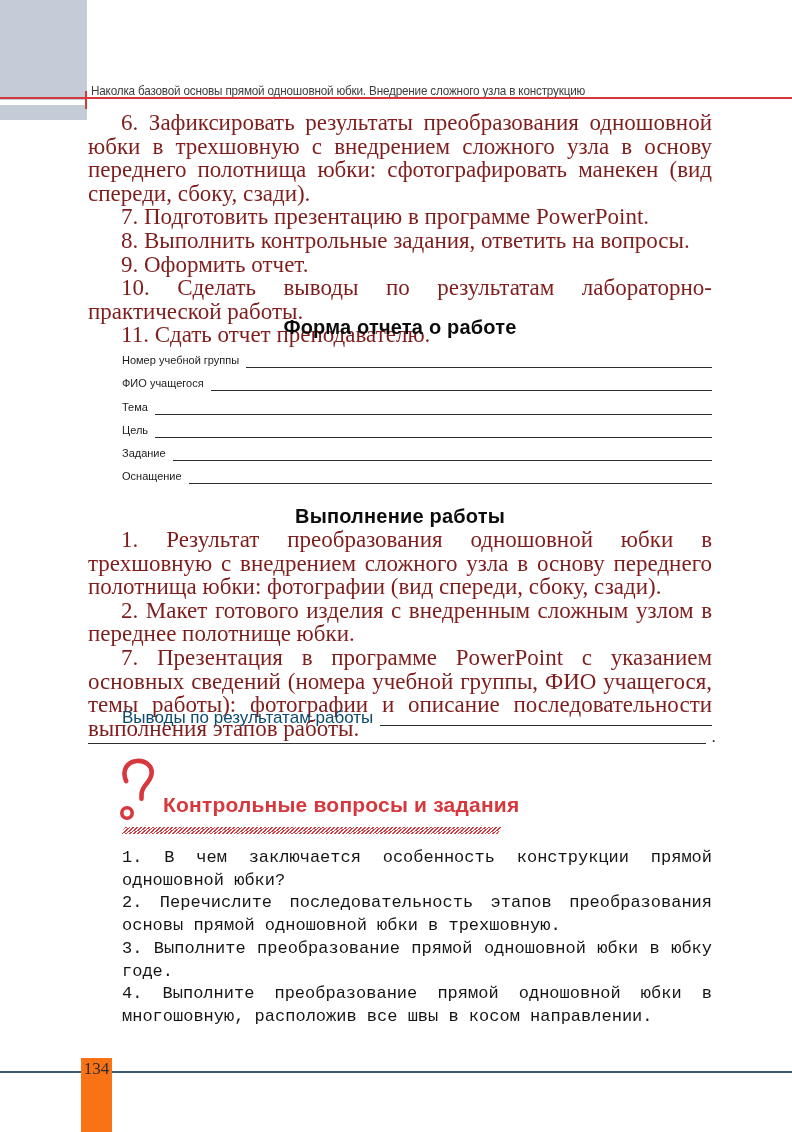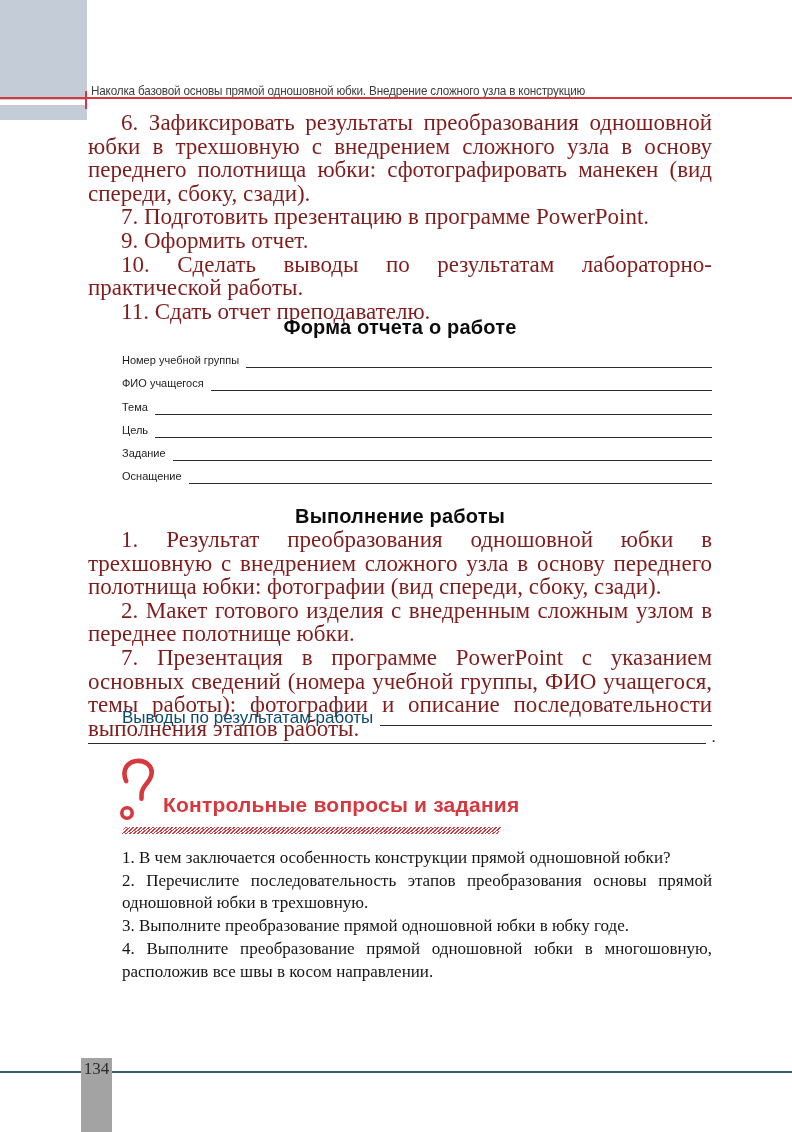--- a/index.html
+++ b/index.html
@@ -66,49 +66,50 @@
     font-family:"Liberation Sans", sans-serif; font-weight:bold;
     font-size:21px; color:#d7383d; letter-spacing:0.2px; white-space:nowrap;
   }
   .q-stripe {
     position:absolute; left:123px; top:827px; width:377px; height:6.5px;
     background:repeating-linear-gradient(115deg, #d7383d 0 1.7px, #ffffff 1.7px 3.5px);
     transform:skewX(-35deg);
   }
   .questions { position:absolute; left:122px; top:847px; width:590px; }
   p.q-par {
-    margin:0; font-family:Liberation Serif, serif; font-size:17px;
+    margin:0; font-family:Liberation Mono, monospace; font-size:17px;
     line-height:22.7px; text-align:justify; color:#151515;
   }
 
   
   .foot-rule { position:absolute; left:0; top:1071px; width:792px; height:2.4px; background:#3b5a75; }
   .page-number-box {
     position:absolute; left:81px; top:1058px; width:31px; height:74px;
-    background:#a3a3a3; text-align:center; z-index:2;
+    background:#f97316; text-align:center; z-index:2;
   }
   .page-number {
     display:inline-block; margin-top:1px;
     font-family:"Liberation Serif", serif; font-size:17px; color:#2d2d2d;
   }
 </style>
 </head>
 <body>
 
 <div class="page">
 
   <div class="corner-block"></div>
   <div class="running-head">Наколка базовой основы прямой одношовной юбки. Внедрение сложного узла в конструкцию</div>
   <div class="red-rule"></div>
   <div class="rule-gap"></div>
   <div class="red-tick"></div>
 
   <div class="steps">
     <p class="body-par">6. Зафиксировать результаты преобразования одношовной юбки в трехшовную с внедрением сложного узла в основу переднего полотнища юбки: сфотографировать манекен (вид спереди, сбоку, сзади).</p>
     <p class="body-par">7. Подготовить презентацию в программе PowerPoint.</p>
+    <p class="body-par">8. Выполнить контрольные задания, ответить на вопросы.</p>
     <p class="body-par">9. Оформить отчет.</p>
     <p class="body-par">10. Сделать выводы по результатам лабораторно-практической работы.</p>
     <p class="body-par">11. Сдать отчет преподавателю.</p>
   </div>
 
   <div class="sec-title form-title">Форма отчета о работе</div>
 
   <div class="fields">
     <div class="field-row">
       <span class="lbl">Номер учебной группы</span>

